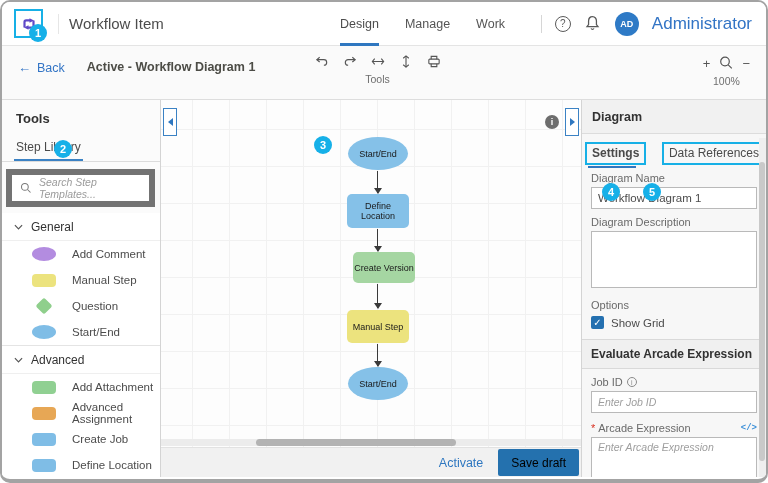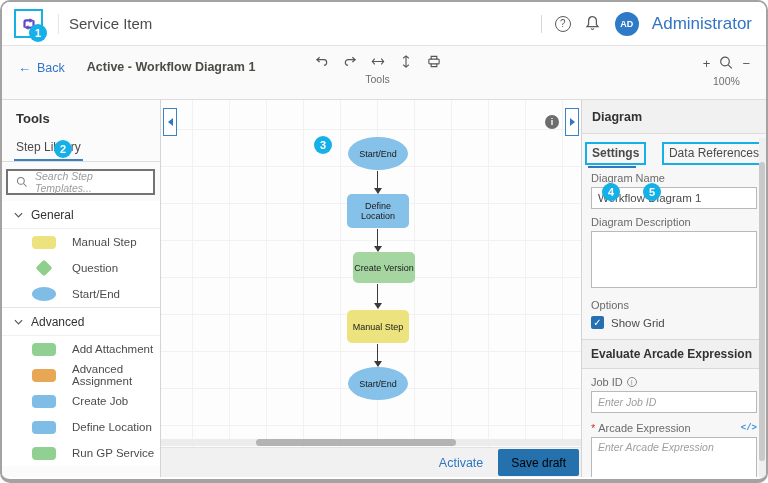--- a/index.html
+++ b/index.html
@@ -39,21 +39,21 @@
 
   
   .body { display:flex; height:377px; position:relative; }
 
   
   .sidebar { width:159px; min-width:159px; background:#fbfbfb; border-right:1px solid #d4d4d4; overflow:hidden; }
   .sb-title { font-size:13px; font-weight:bold; color:#323232; padding:11px 0 9px 14px; }
   .sb-tabrow { border-bottom:1px solid #dcdcdc; padding:2px 0 0 12px; }
   .sb-tab { display:inline-block; font-size:12px; color:#4a4a4a; padding:3px 2px 5px; border-bottom:2px solid #3b82c4; cursor:pointer; }
   .sb-search-wrap { padding:7px 5px 6px 4px; }
-  .sb-search { display:flex; align-items:center; gap:7px; background:#fff; border:2px solid #737373; height:26px; padding:0 8px; }
+  .sb-search { display:flex; align-items:center; gap:7px; background:#fff; border:6px solid #737373; height:38px; padding:0 8px; }
   .sb-search-ph { font-size:10.5px; font-style:italic; color:#9b9b9b; }
   .sb-list { background:#fff; }
   .sb-section-h { display:flex; align-items:center; gap:8px; padding:7px 0 6px 12px; font-size:12px; color:#323232; border-bottom:1px solid #efefef; cursor:pointer; }
   .sb-section + .sb-section .sb-section-h { border-top:1px solid #e4e4e4; }
   .sb-item { display:flex; align-items:center; gap:16px; padding:6px 0 6px 30px; height:26px; cursor:pointer; }
   .shape { flex:0 0 auto; }
   .shape.ellipse { width:24px; height:14px; border-radius:50%; }
   .shape.rect { width:24px; height:13px; border-radius:4px; }
   .shape.diamond { width:12px; height:12px; border-radius:2px; transform:rotate(45deg); margin:0 6px; }
   .sb-item-label { font-size:11.5px; color:#4c4c4c; }
@@ -122,21 +122,26 @@
       <span>
         <svg width="20" height="20" viewBox="0 0 20 20">
           <path d="M5.5 13.5 V8 a1.6 1.6 0 0 1 1.6-1.6 H11" fill="none" stroke="#5e48c8" stroke-width="2.2"></path>
           <path d="M10.5 4.2 L15 6.5 L10.5 8.8 Z" fill="#5e48c8"></path>
           <path d="M14.5 6.5 V12 a1.6 1.6 0 0 1 -1.6 1.6 H9" fill="none" stroke="#5e48c8" stroke-width="2.2"></path>
           <path d="M9.5 11.2 L5 13.5 L9.5 15.8 Z" fill="#5e48c8"></path>
         </svg>
       </span>
     </div>
     <div class="title-div"></div>
-    <div class="app-title">Service Item</div>
+    <div class="app-title">Workflow Item</div>
+    <div class="nav">
+      <div class="nav-item active">Design</div>
+      <div class="nav-item">Manage</div>
+      <div class="nav-item">Work</div>
+    </div>
     <div class="top-right">
       <div class="vdiv"></div>
       <div class="circle-q">?</div>
       <div class="tbtn">
         <svg width="17" height="17" viewBox="0 0 16 16">
             <path d="M8 1.6c-2.5 0-3.7 1.9-3.7 4.1V9L2.8 11h10.4L11.7 9V5.7c0-2.2-1.2-4.1-3.7-4.1z" fill="none" stroke="#595959" stroke-width="1.2"></path>
             <path d="M6.7 12.6a1.4 1.4 0 0 0 2.6 0" fill="none" stroke="#595959" stroke-width="1.2"></path>
           </svg>
       </div>
       <div class="avatar">AD</div>
@@ -223,20 +228,24 @@
       </div>
       <div class="sb-list">
         <div class="sb-section">
           <div class="sb-section-h">
             <svg width="9" height="6" viewBox="0 0 10 6">
                 <path d="M1 1 5 5 9 1" fill="none" stroke="#555" stroke-width="1.3"></path>
               </svg>
             <span>General</span>
           </div>
           <div class="sb-item">
+            <span class="shape ellipse" style="background-color: rgb(179, 140, 224);"></span>
+            <span class="sb-item-label">Add Comment</span>
+          </div>
+          <div class="sb-item">
             <span class="shape rect" style="background-color: rgb(236, 227, 126);"></span>
             <span class="sb-item-label">Manual Step</span>
           </div>
           <div class="sb-item">
             <span class="shape diamond" style="background-color: rgb(143, 207, 140);"></span>
             <span class="sb-item-label">Question</span>
           </div>
           <div class="sb-item">
             <span class="shape ellipse" style="background-color: rgb(127, 189, 230);"></span>
             <span class="sb-item-label">Start/End</span>

